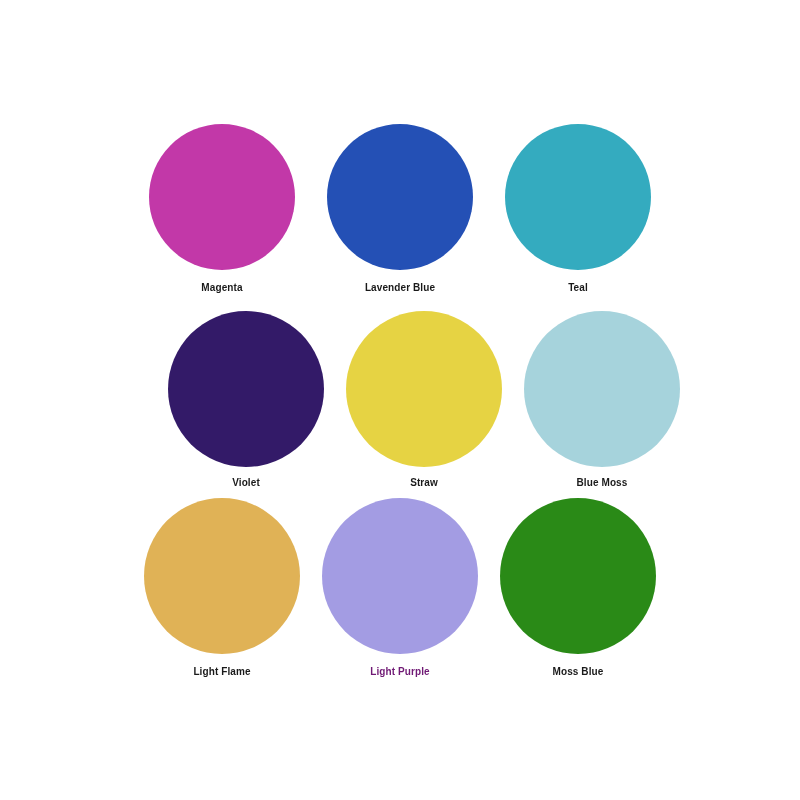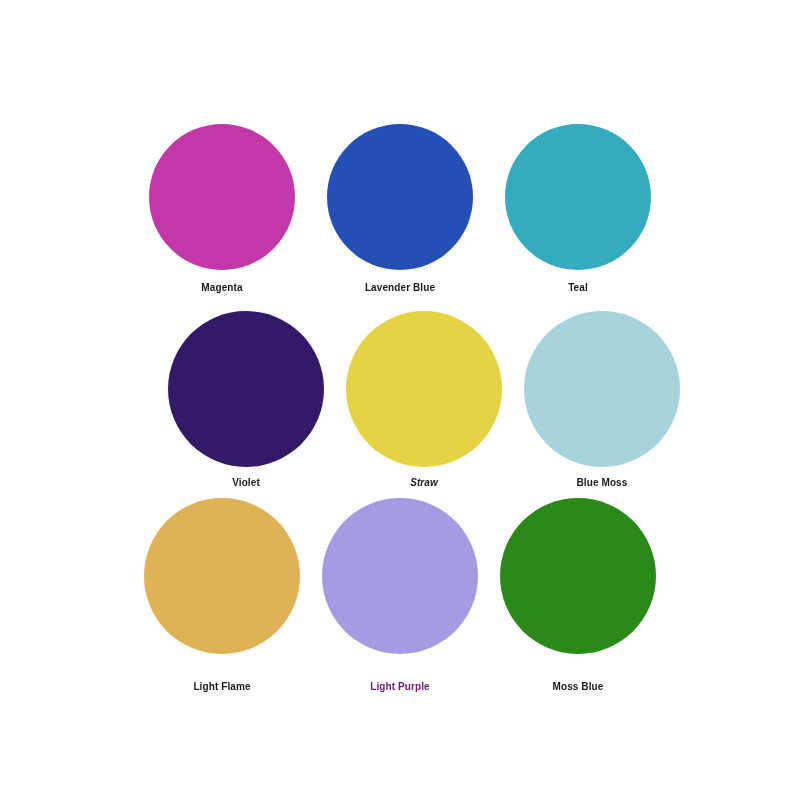--- a/index.html
+++ b/index.html
@@ -68,21 +68,21 @@
     margin-top: 13px;
     font-size: 10px;
     font-weight: bold;
     color: #1a1a1a;
     text-align: right;
     letter-spacing: 0.1px;
     white-space: nowrap;
     line-height: 1;
   }
   #row-2 .swatch-label { margin-top: 11px; }
-  #row-3 .swatch-label { margin-top: 28px; }
+  #row-3 .swatch-label { margin-top: 13px; }
 </style>
 </head>
 <body style="background-color: rgb(255, 255, 255);">
 
 <div id="palette-canvas">
 
   <div class="swatch-row" id="row-1">
 
     <div class="swatch">
       <span class="swatch-circle" style="background-color: rgb(194, 56, 168);"></span>
@@ -103,21 +103,21 @@
 
   <div class="swatch-row" id="row-2">
 
     <div class="swatch">
       <span class="swatch-circle" style="background-color: rgb(51, 26, 104);"></span>
       <span class="swatch-label" style="color: rgb(26, 26, 26);">Violet</span>
     </div>
 
     <div class="swatch">
       <span class="swatch-circle" style="background-color: rgb(230, 211, 67);"></span>
-      <span class="swatch-label" style="color: rgb(26, 26, 26); font-style: italic;">Straw</span>
+      <span class="swatch-label" style="color: rgb(26, 26, 26);">Straw</span>
     </div>
 
     <div class="swatch">
       <span class="swatch-circle" style="background-color: rgb(166, 211, 220);"></span>
       <span class="swatch-label" style="color: rgb(26, 26, 26);">Blue Moss</span>
     </div>
 
 
   </div>
 

